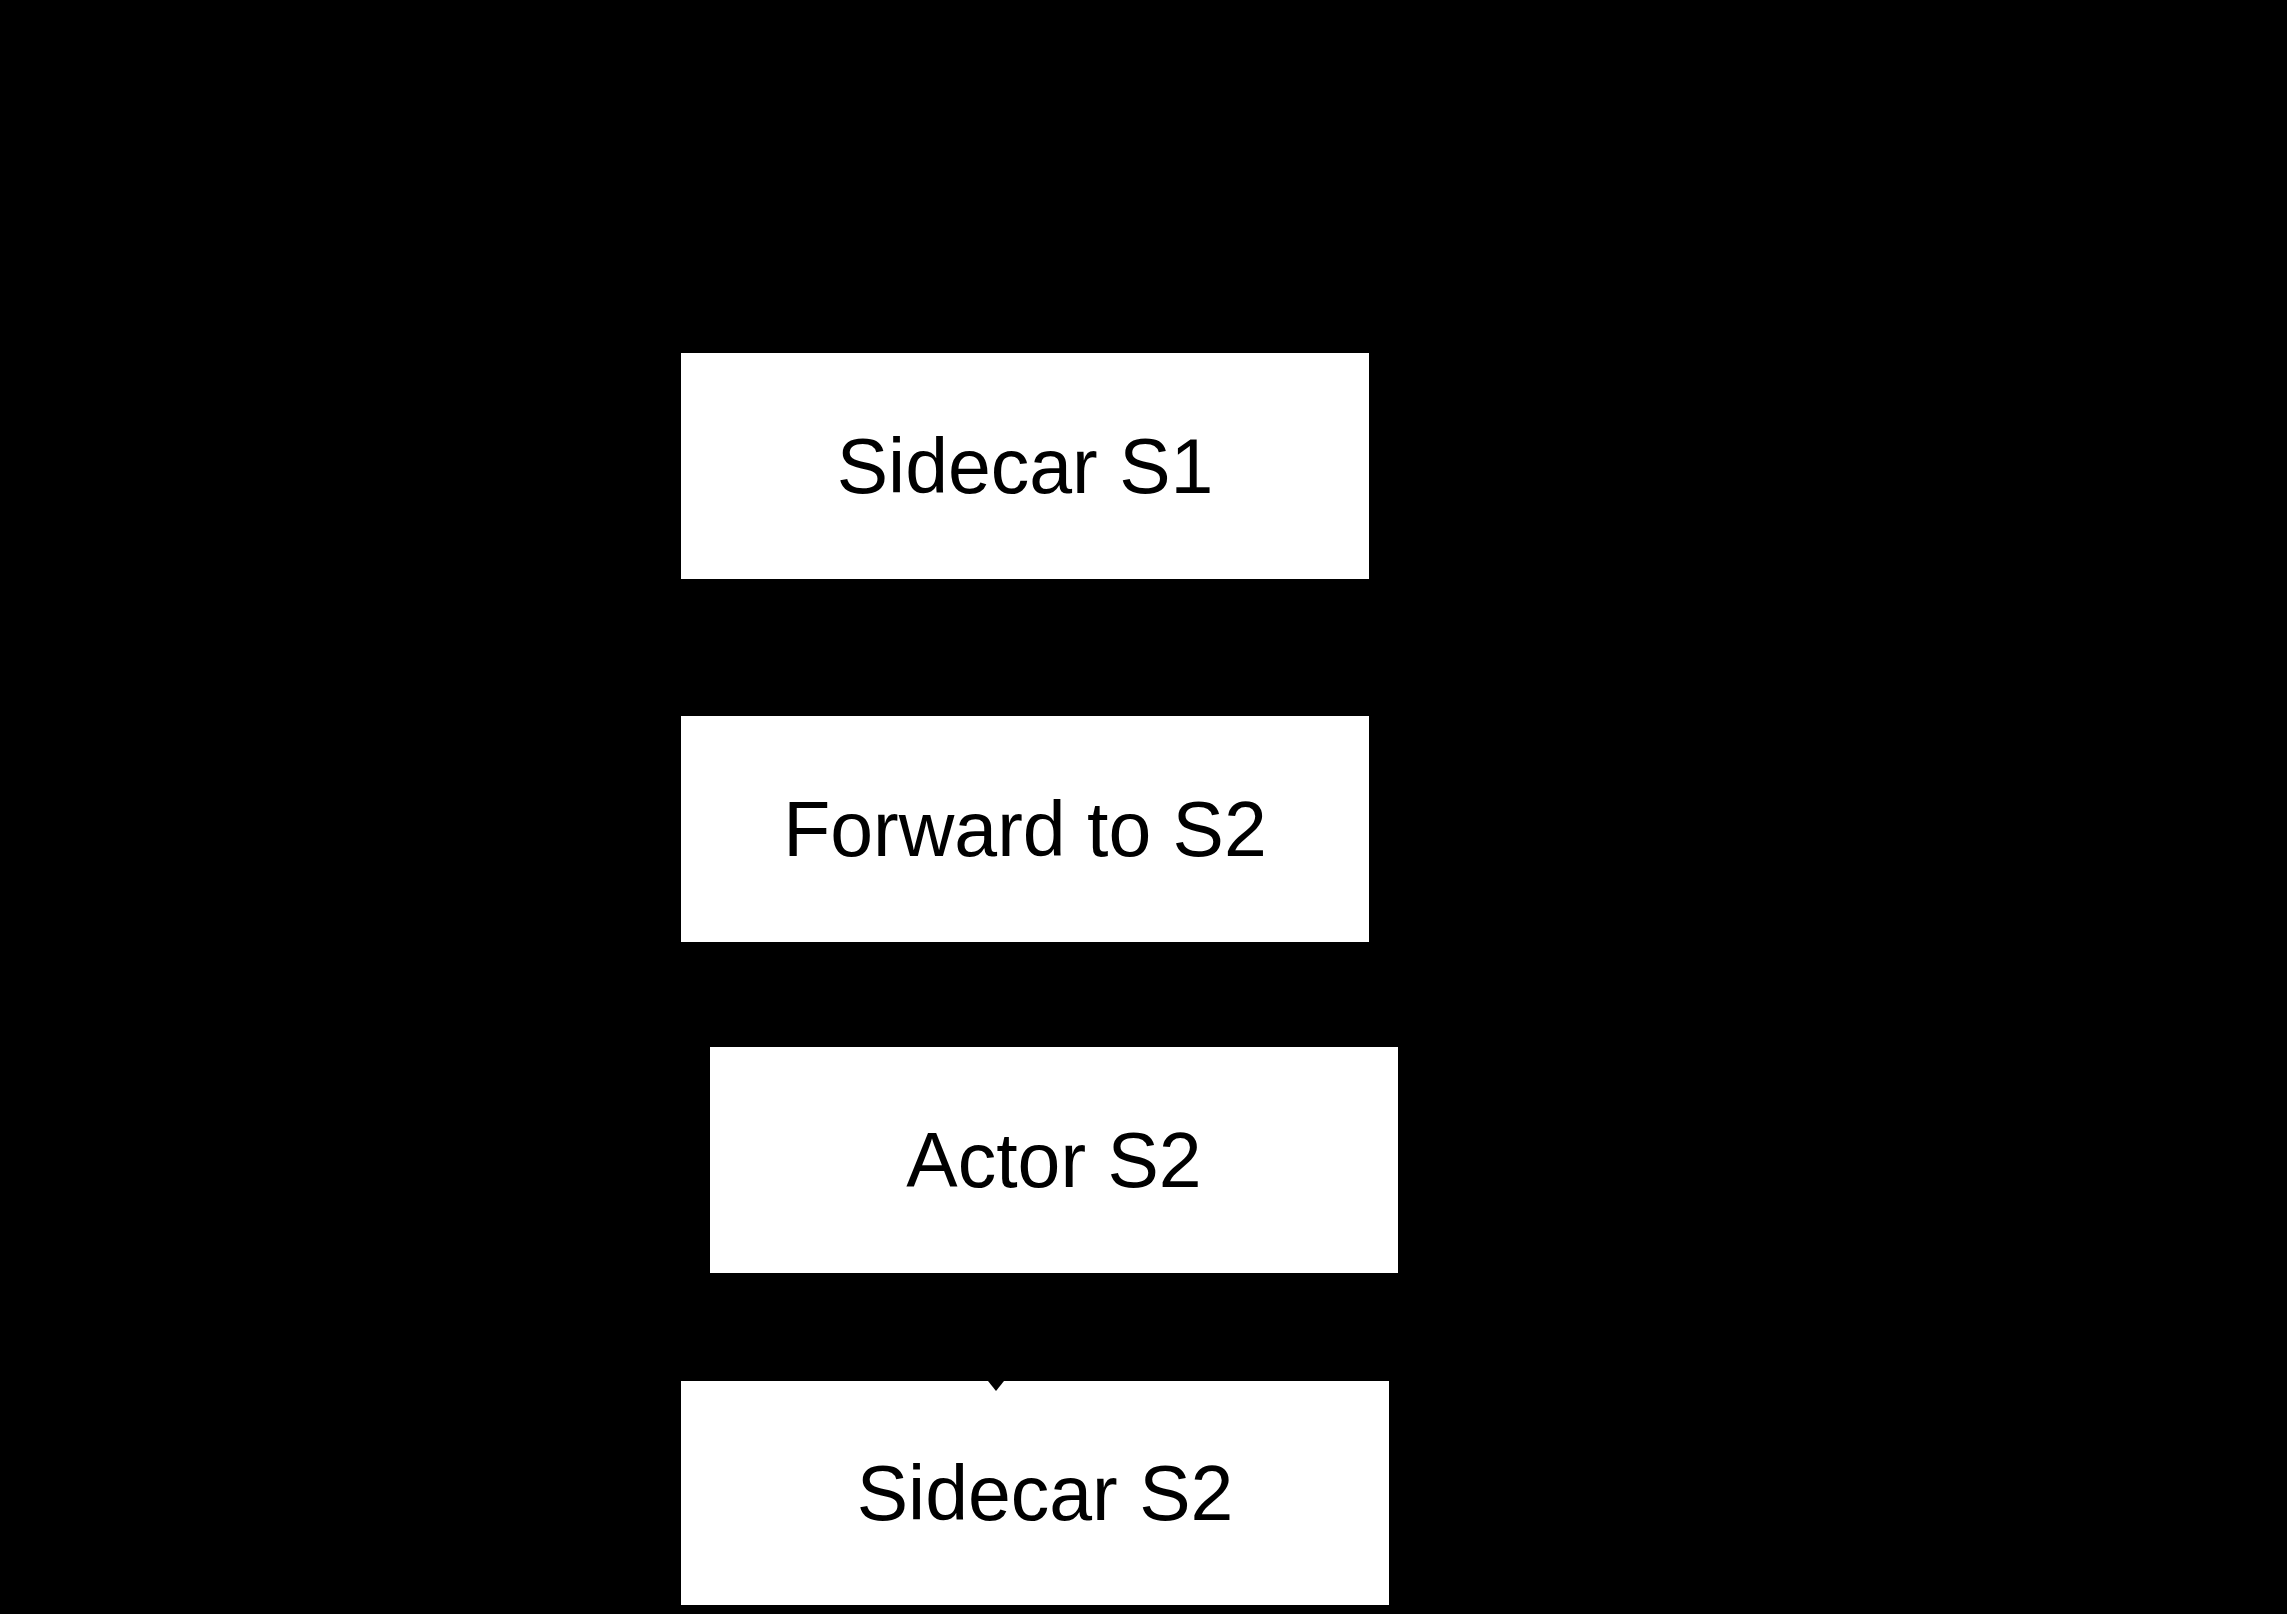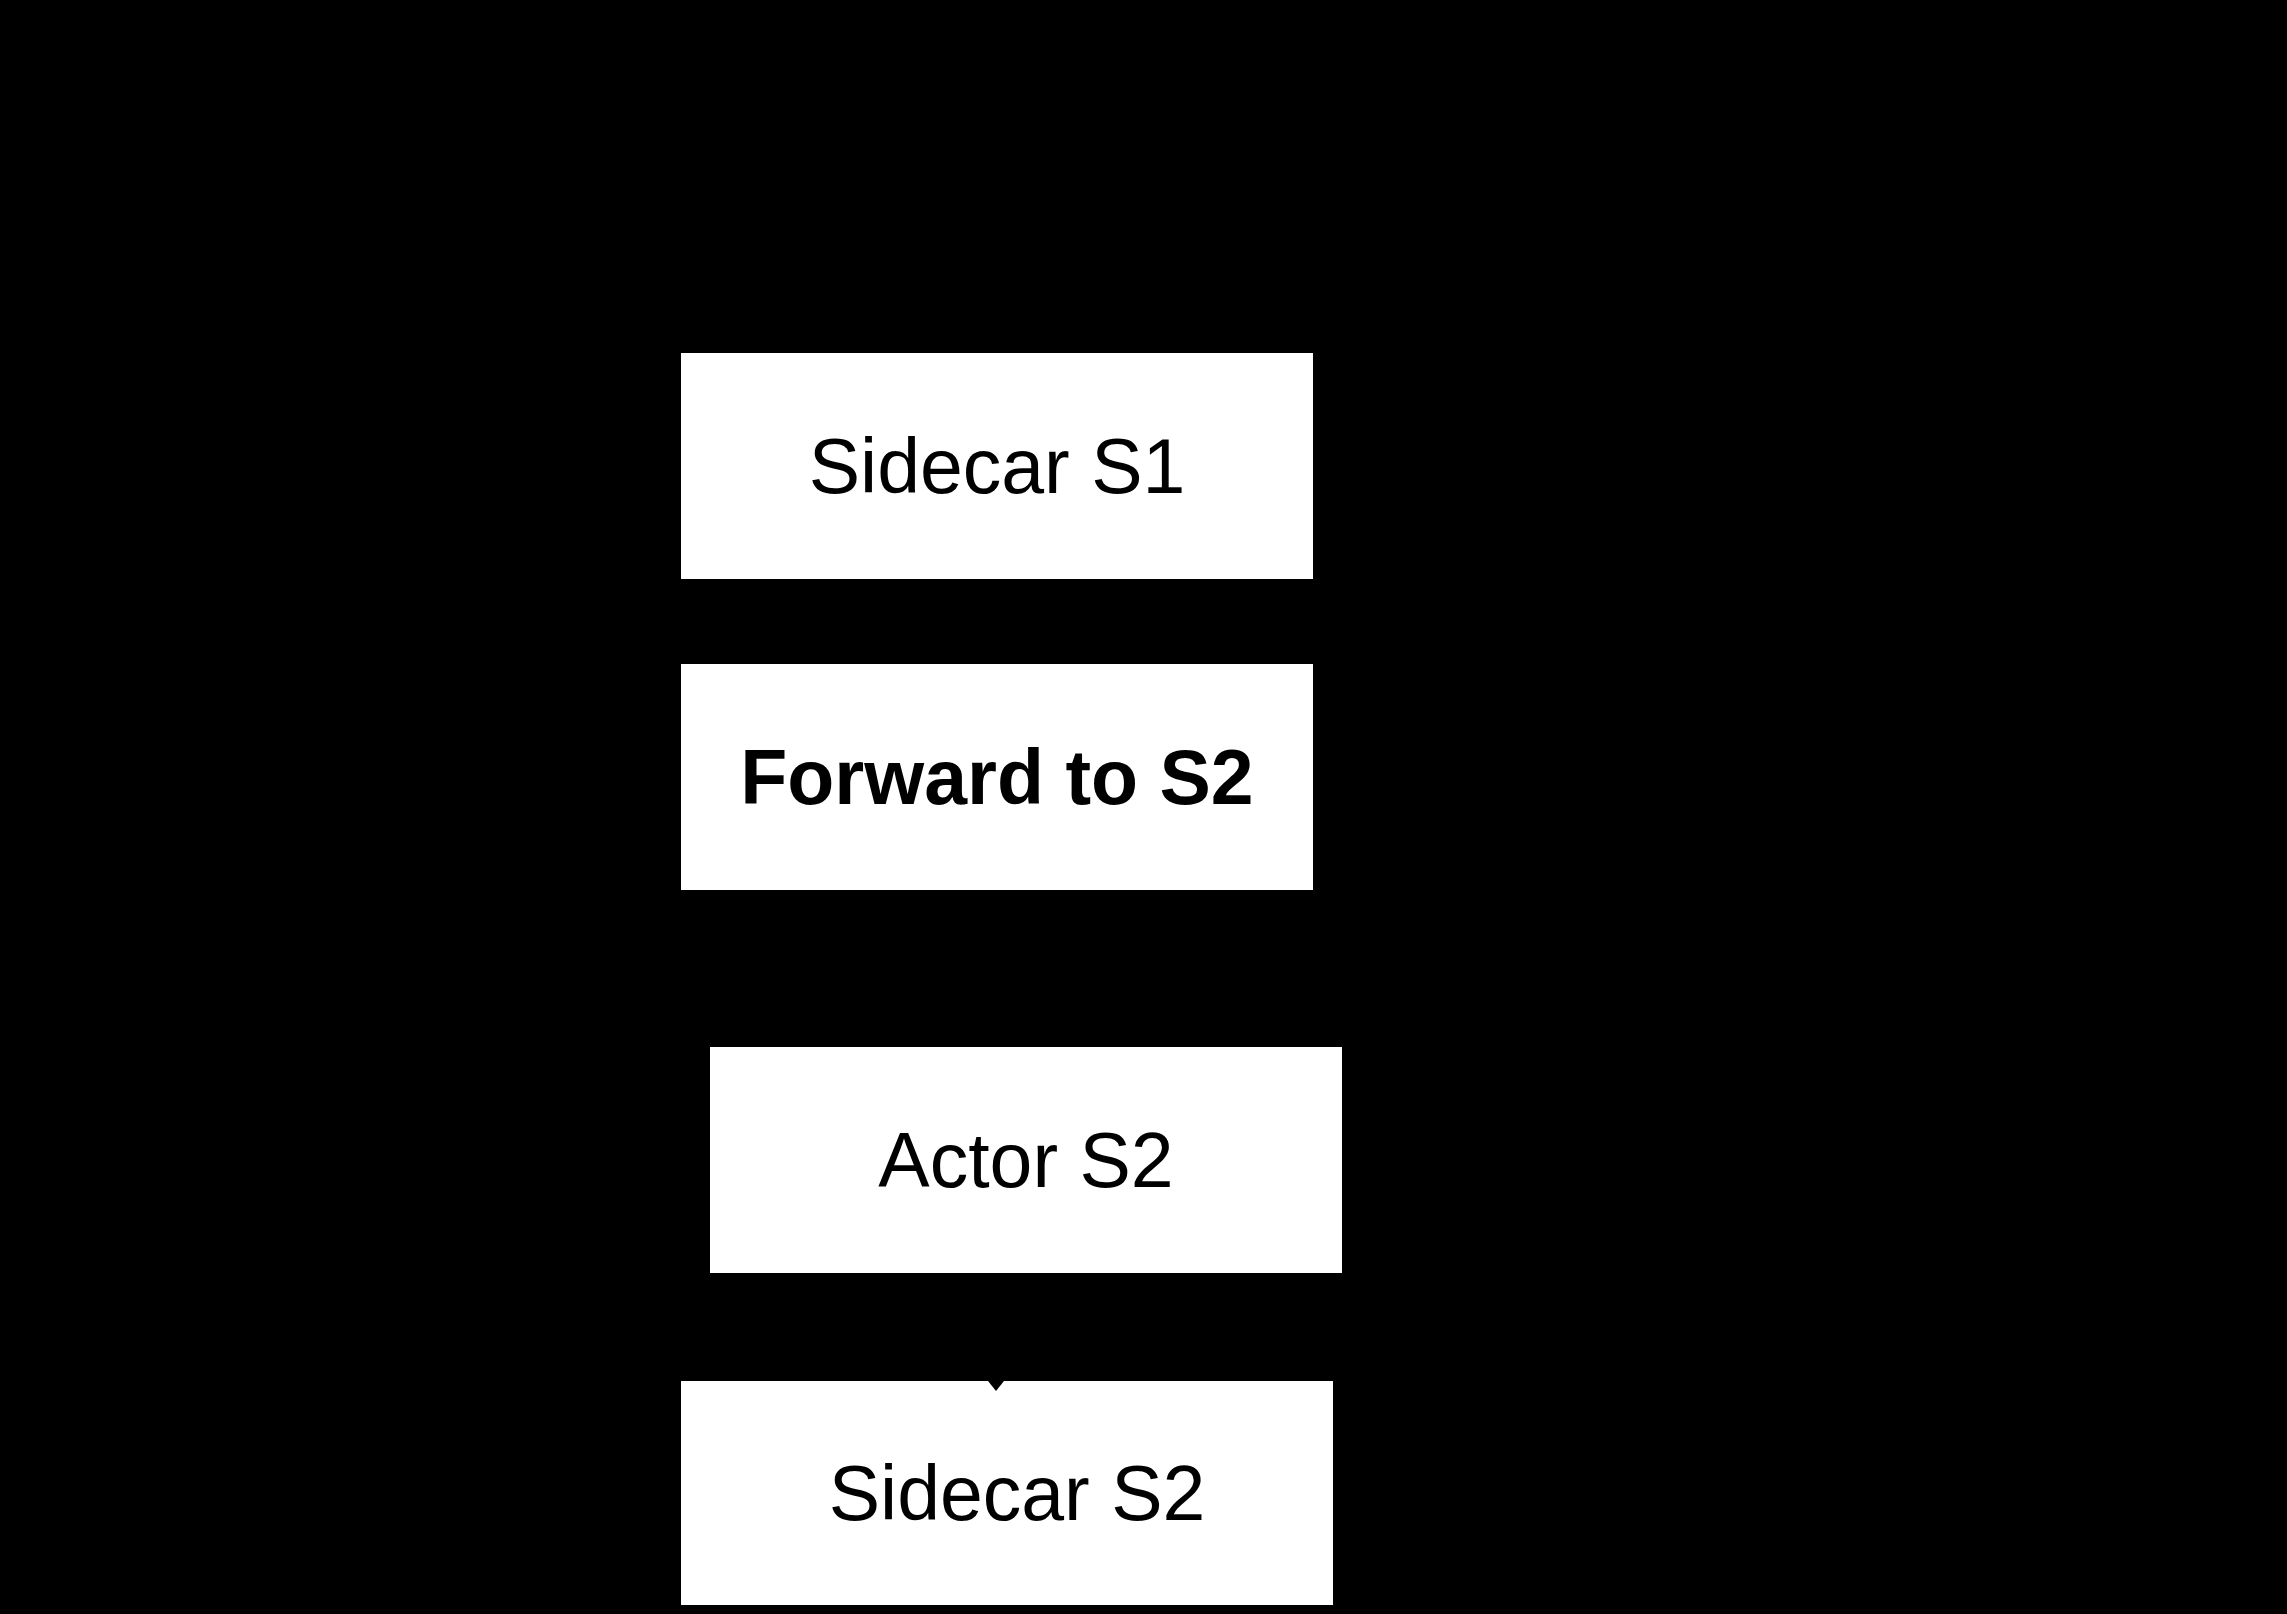--- a/index.html
+++ b/index.html
@@ -11,33 +11,33 @@
     position: relative;
     width: 2288px;
     height: 1614px;
     background: #000000;
     overflow: hidden;
     font-family: "Liberation Sans", sans-serif;
   }
   .node {
     position: absolute;
     left: 681px;
-    width: 632px;
+    width: 688px;
     height: 226px;
     background: #ffffff;
     color: #000000;
     display: flex;
     align-items: center;
     justify-content: center;
     font-size: 77px;
     line-height: 1;
     white-space: nowrap;
   }
   #node-sidecar-s1   { top: 353px; }
-  #node-forward-to-s2{ top: 664px; font-weight: bold; }
+  #node-forward-to-s2{ top: 716px; }
   #node-actor-s2     { top: 1047px; margin-left: 29px; }
   #node-sidecar-s2   { top: 1381px; height: 224px; padding-left: 20px; }
 
   
   .arrowhead-down {
     position: absolute;
     left: 988px;
     top: 1381px;
     width: 0;
     height: 0;

